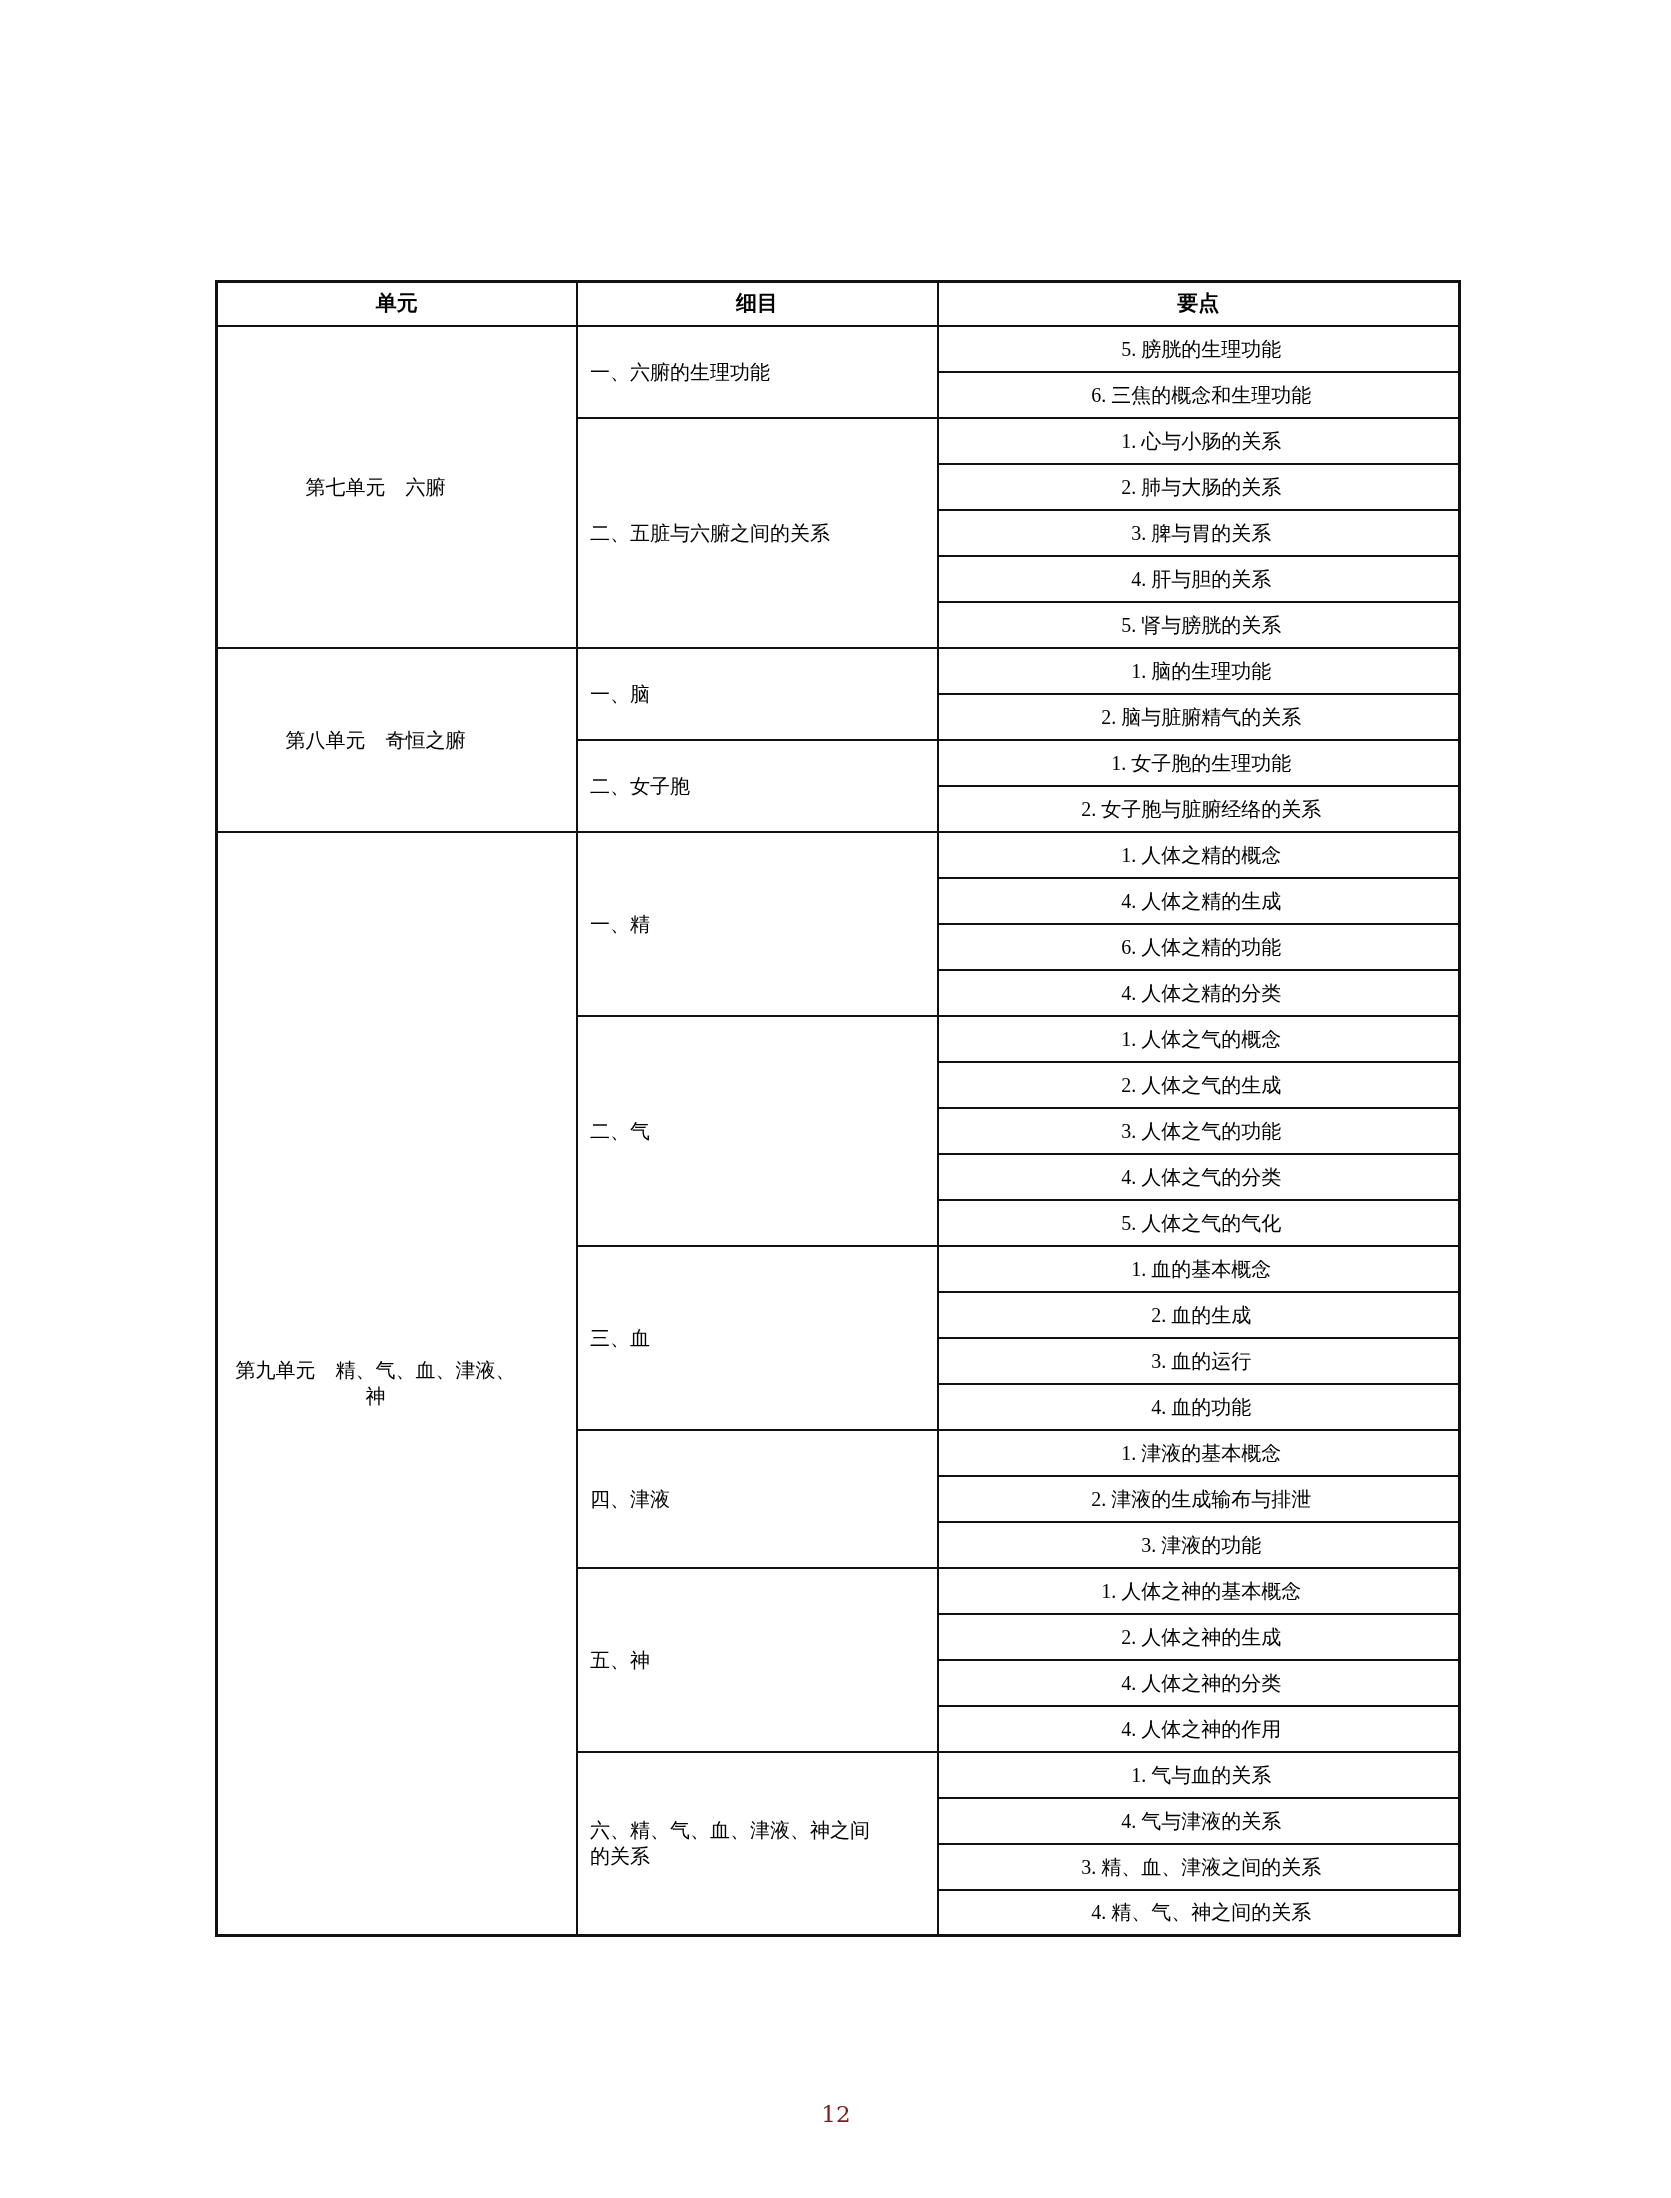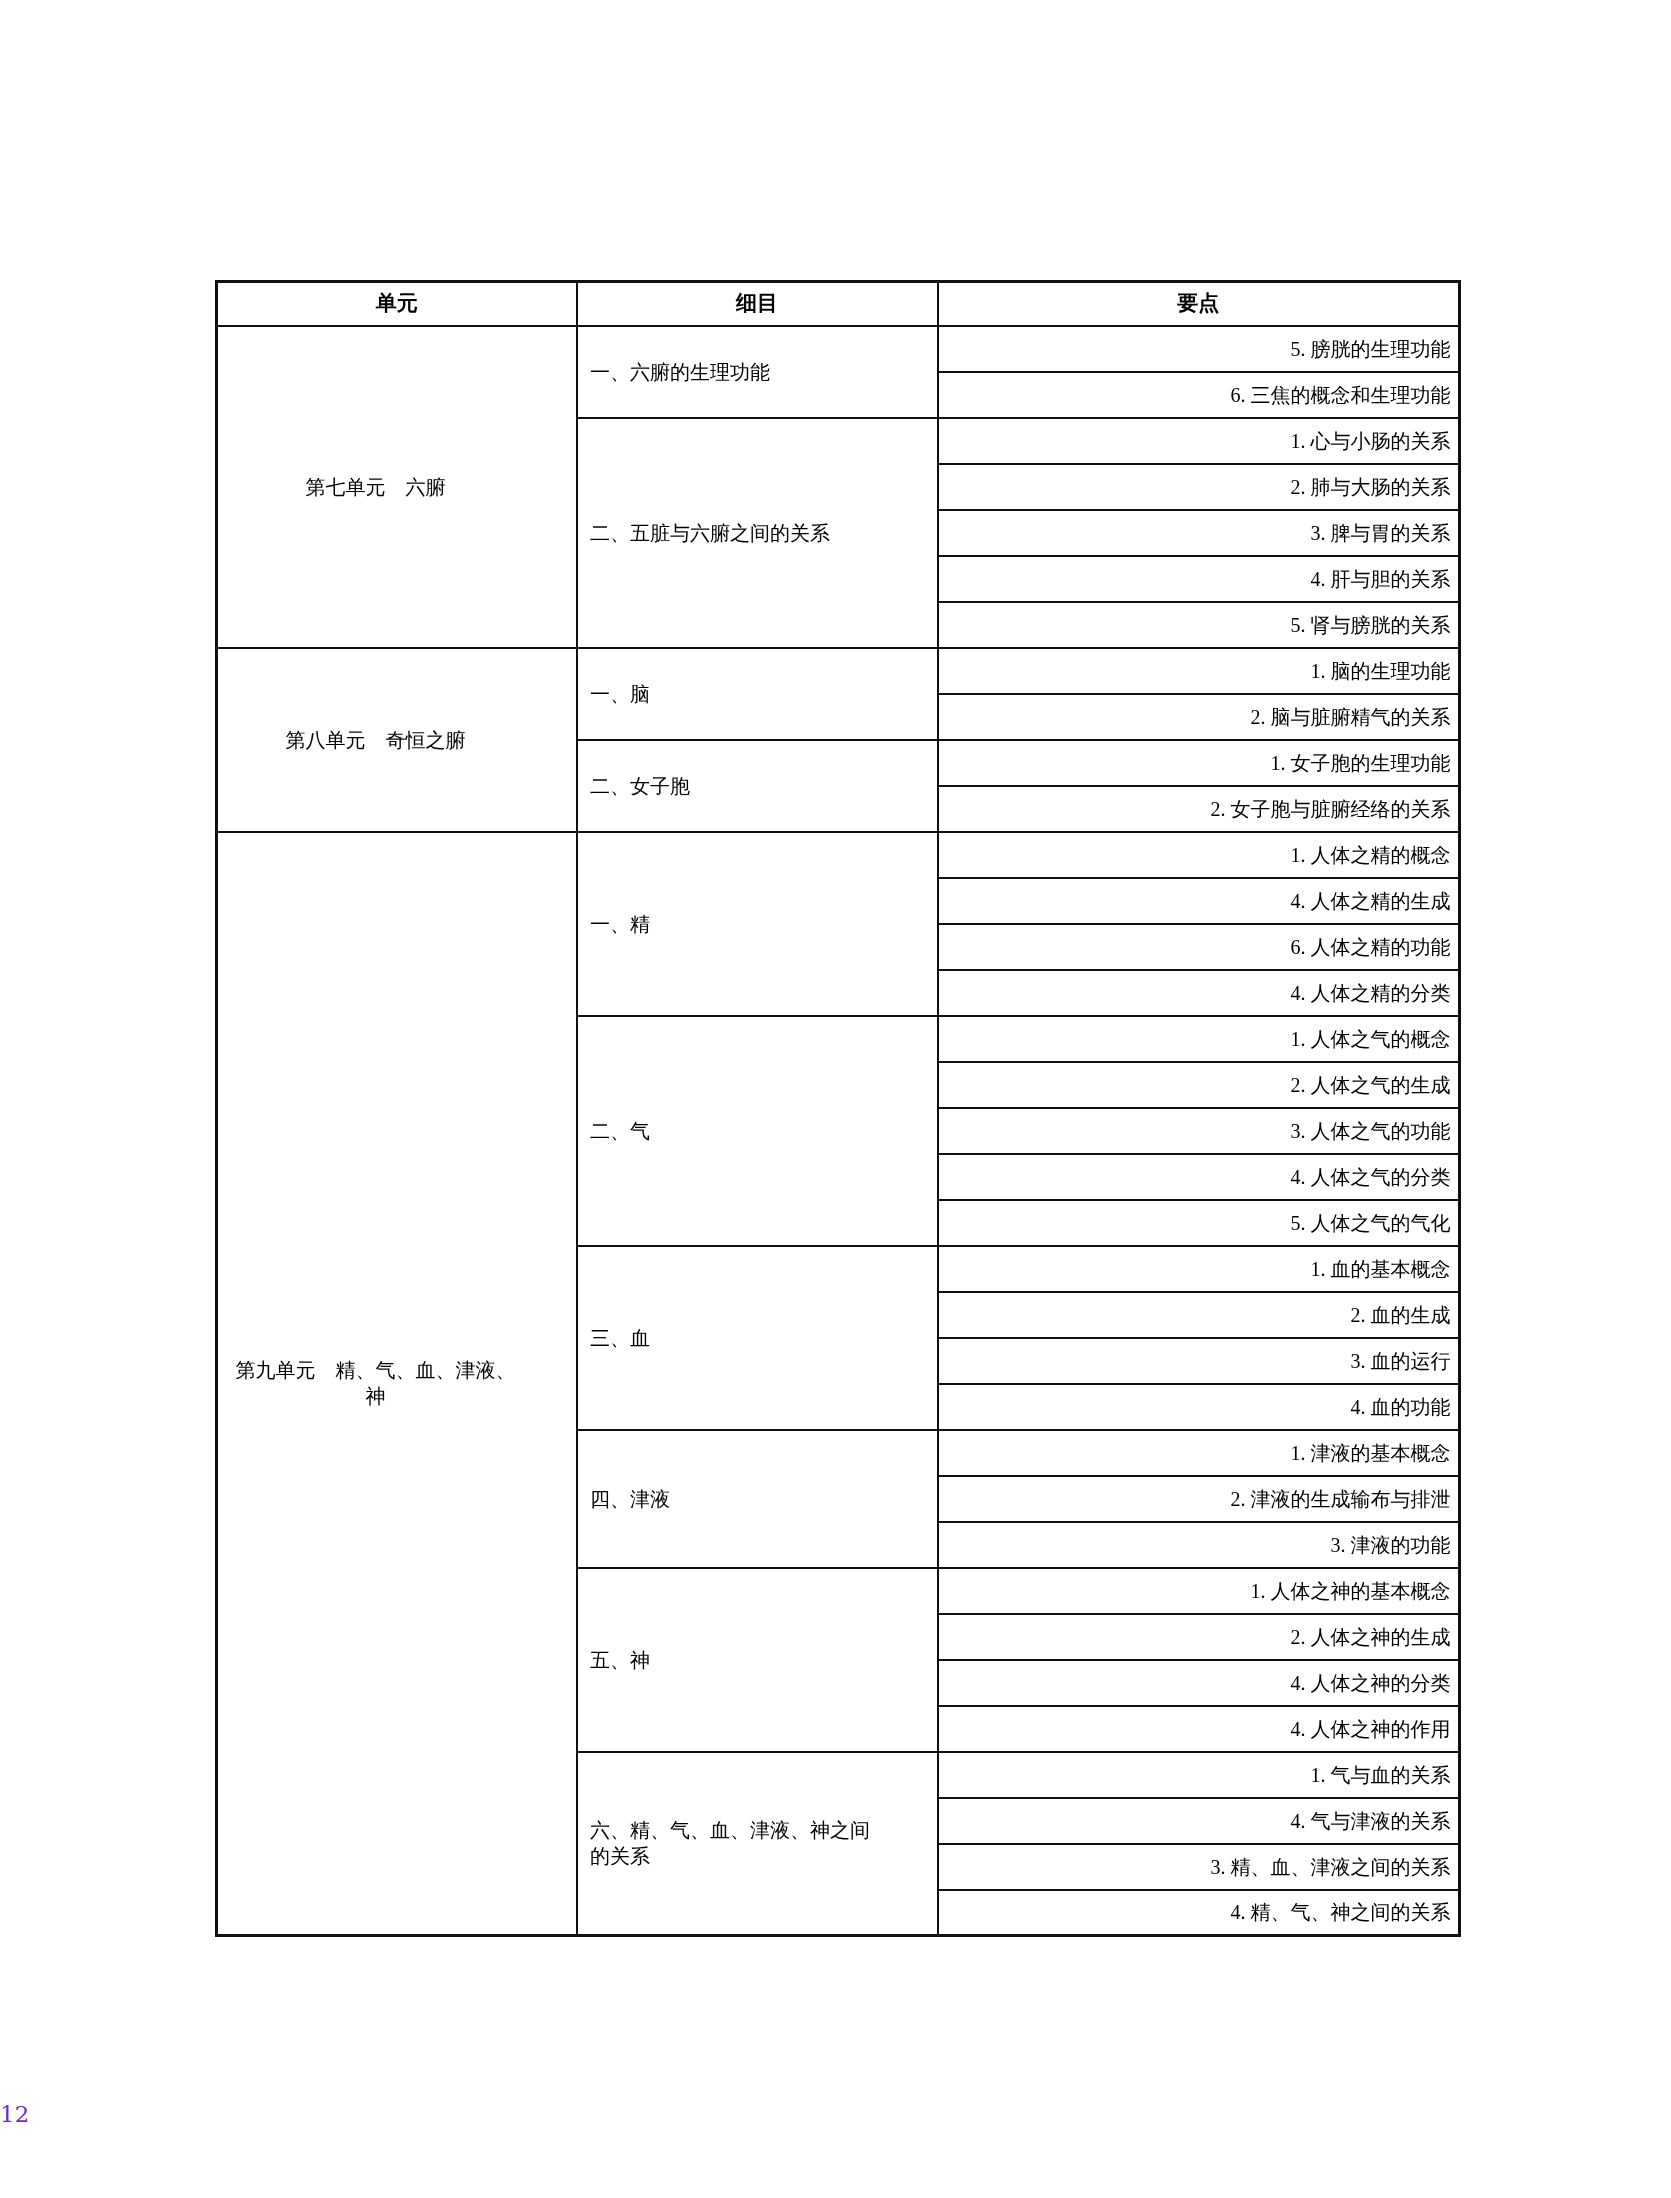--- a/index.html
+++ b/index.html
@@ -51,31 +51,32 @@
   }
   td.unit-cell {
     text-align: center;
     padding: 1.9px 54px 1.9px 11.5px;
   }
   td.detail-cell {
     text-align: left;
     padding: 1.9px 54px 1.9px 12.4px;
   }
   td.point-cell {
-    text-align: right;
+    text-align: center;
     padding: 1.9px 7.6px 1.9px 13.4px;
   }
   .page-number {
     position: absolute;
     left: 0;
     top: 2101px;
     width: 1672px;
+    text-align: center;
     font-size: 23px;
     font-family: "DejaVu Serif", "Liberation Serif", serif;
-    color: #6d28d9;
+    color: #7f1d1d;
   }
 </style>
 </head>
 <body>
 
 <div class="doc-page">
 
   <table class="syllabus-table">
     <colgroup>
       <col class="c-unit">

